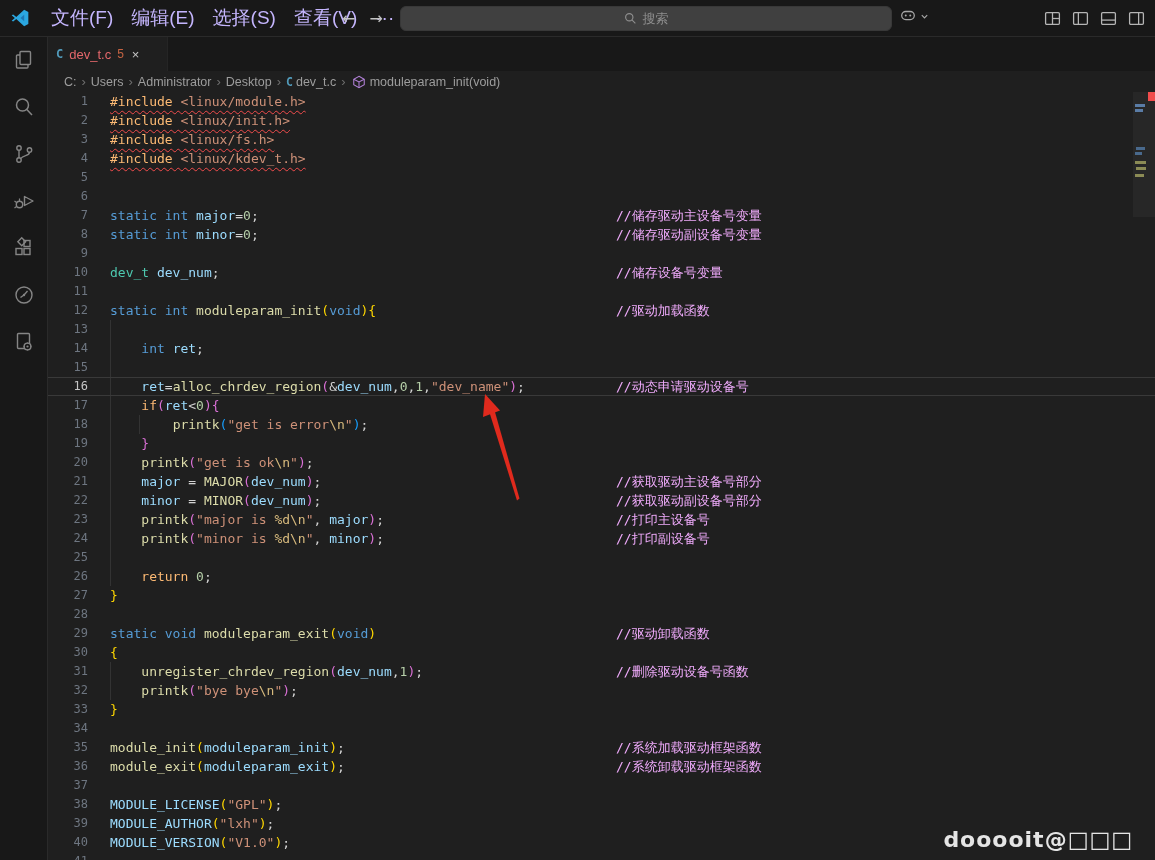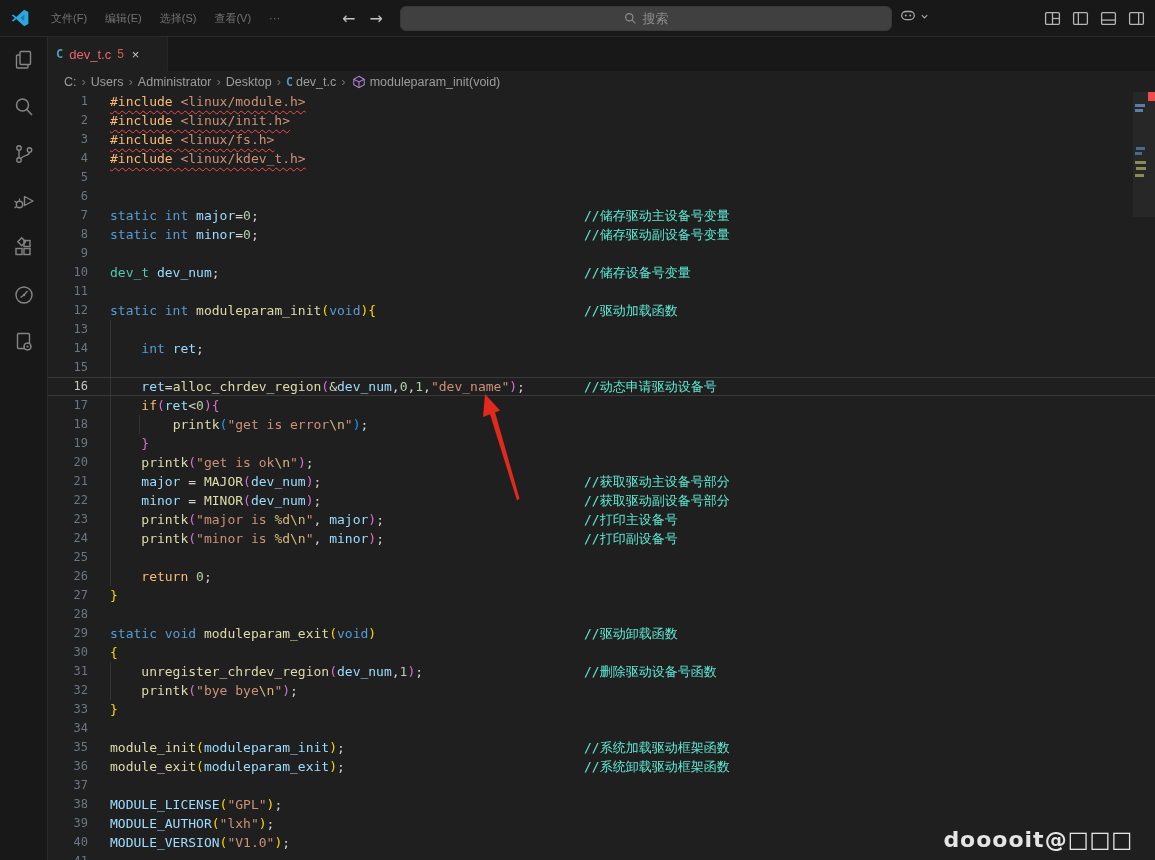--- a/index.html
+++ b/index.html
@@ -6,21 +6,21 @@
   body{
     width:1155px;height:860px;overflow:hidden;position:relative;
     background:#1f1f1f;font-family:"Liberation Sans","DejaVu Sans",sans-serif;
     -webkit-font-smoothing:antialiased;
   }
   
   .titlebar{position:absolute;left:0;top:0;width:1155px;height:36px;background:#181818;
     border-bottom:1px solid #2a2a2a;display:flex;align-items:center;z-index:3;}
   .vscode-logo{width:20px;height:20px;margin:0 12px 0 10px;flex:0 0 auto;}
   .menu-items{display:flex;align-items:center;}
-  .menu-item{color:#737373;font-size:11px;padding:4px 9px;border-radius:5px;cursor:default;}
+  .menu-item{color:#c4b5fd;font-size:19px;padding:4px 9px;border-radius:5px;cursor:default;}
   .nav-arrows{position:absolute;left:342px;top:0;height:36px;display:flex;align-items:center;gap:14px;
     color:#c3c3c3;font-size:16px;font-family:"DejaVu Sans",sans-serif;}
   .cmd-center{position:absolute;left:400px;top:6px;width:490px;height:23px;background:#404040;
     border:1px solid #383838;border-radius:6px;display:flex;align-items:center;justify-content:center;
     color:#8f8f8f;font-size:13px;gap:6px;}
   .copilot{position:absolute;left:899px;top:7px;display:flex;align-items:center;gap:3px;color:#a6a6a6;}
   .layout-icons{position:absolute;right:10px;top:0;height:36px;display:flex;align-items:center;gap:11px;}
   .layout-icons svg{display:block;}
   
   .activitybar{position:absolute;left:0;top:36px;width:47px;bottom:0;background:#181818;
@@ -42,21 +42,21 @@
   .breadcrumb .lang{color:#519aba;font-weight:bold;font-size:11.5px;font-family:"DejaVu Sans Mono",monospace;}
   .crumb{cursor:default;}
   
   .editor{position:absolute;left:48px;top:92px;right:0;bottom:0;background:#1f1f1f;
     font-family:"DejaVu Sans Mono","Liberation Mono",monospace;font-size:13px;z-index:1;}
   .code-row{position:relative;height:19px;line-height:19px;}
   .code-row.current{box-shadow:inset 0 1px 0 #393939, inset 0 -1px 0 #393939;}
   .ln{position:absolute;left:0;top:0;width:40px;text-align:right;color:#6e7681;font-size:12px;}
   .code-row.current .ln{color:#c6c6c6;}
   .code{position:absolute;left:62px;top:0;white-space:pre;}
-  .cmt{position:absolute;left:536px;top:0;color:#5eead4;white-space:pre;}
+  .cmt{position:absolute;left:568px;top:0;color:#f0abfc;white-space:pre;}
   .sq{text-decoration:underline;text-decoration-style:wavy;text-decoration-color:#f14c4c;
       text-decoration-thickness:1px;text-underline-offset:3.5px;}
   .tk-kw{color:#569cd6}.tk-ctrl{color:#fdba74}.tk-fn{color:#dcdcaa}.tk-var{color:#9cdcfe}
   .tk-typ{color:#4ec9b0}.tk-str{color:#ce9178}.tk-esc{color:#d7ba7d}.tk-num{color:#b5cea8}
   .tk-pln{color:#d4d4d4}.tk-b1{color:#ffd700}.tk-b2{color:#da70d6}.tk-b3{color:#179fff}
   .guide{position:absolute;width:1px;background:#333333;}
   
   .minimap{position:absolute;right:0;top:-7px;width:22px;height:132px;background:#272727;}
   .mm-mark{position:absolute;}
   .err-block{position:absolute;right:0;top:-4px;width:7px;height:13px;background:#f14c4c;}

